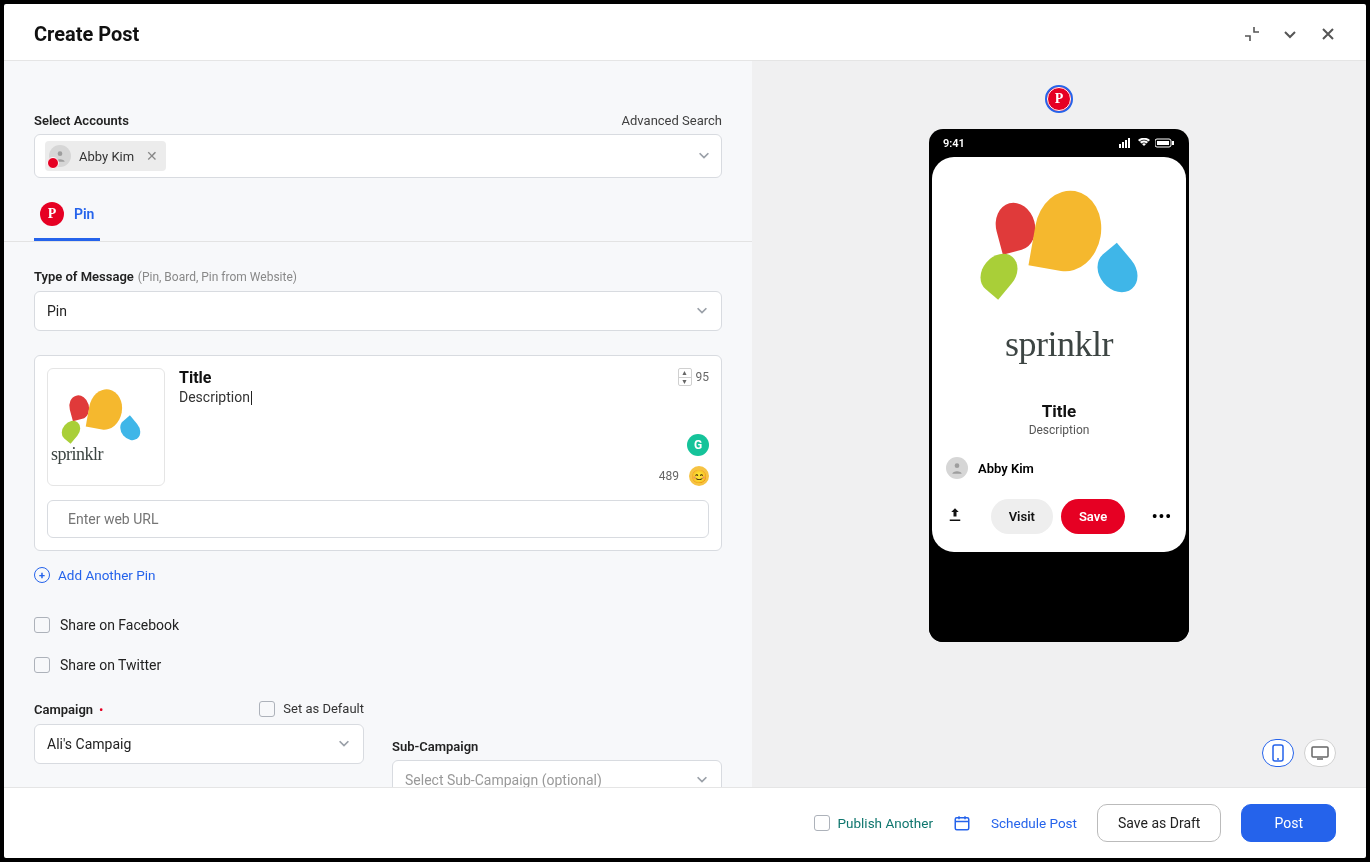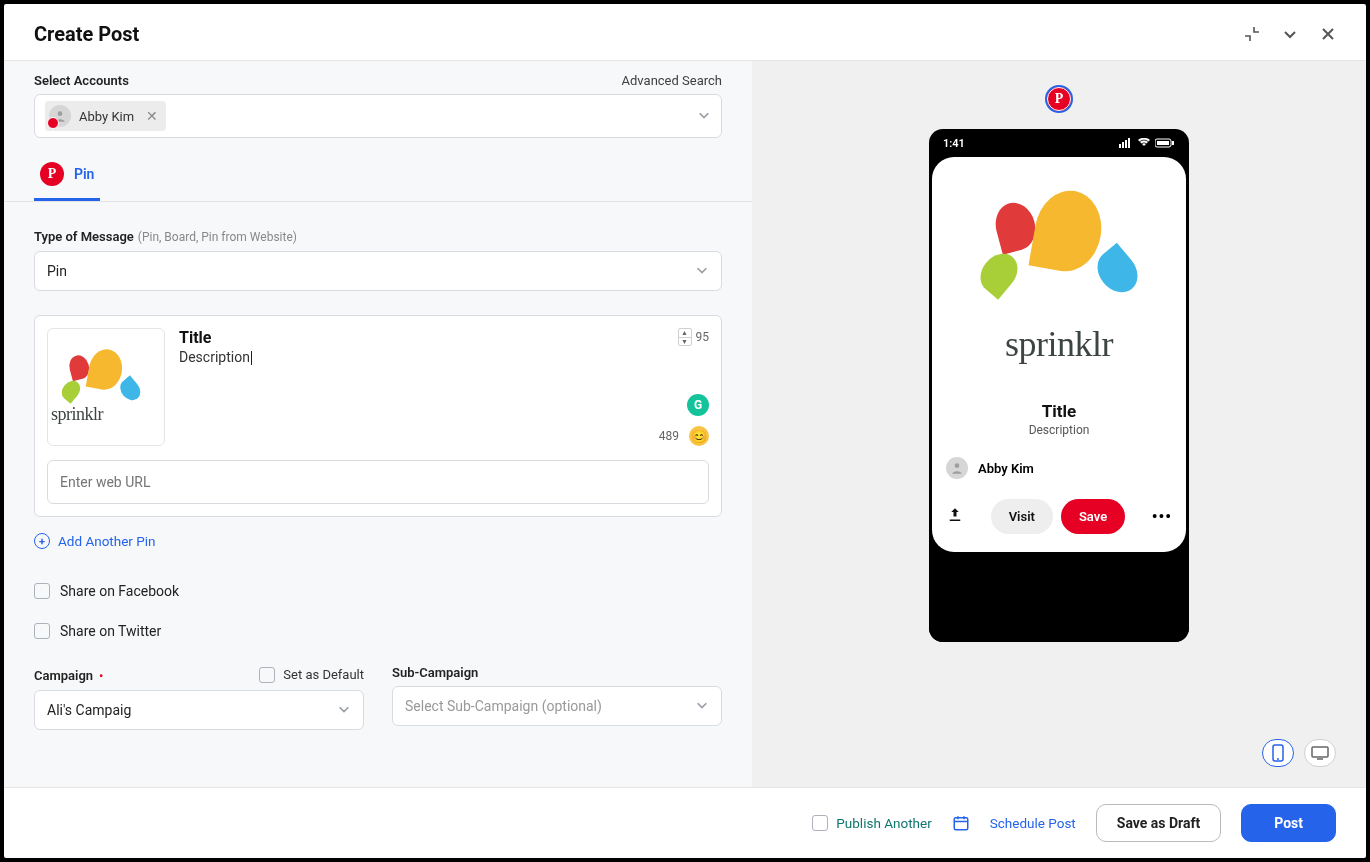--- a/index.html
+++ b/index.html
@@ -11,21 +11,21 @@
 .hdr-btn { background: none; border: none; cursor: pointer; color: #555; display: flex; align-items: center; justify-content: center; }
 
 .modal-body { flex: 1; display: flex; overflow: hidden; }
 
 .left-panel { width: 748px; background: #f7f8fa; overflow-y: scroll; overflow-x: hidden; padding: 0 0 20px 0; }
 .left-panel::-webkit-scrollbar { width: 12px; }
 .left-panel::-webkit-scrollbar-track { background: transparent; }
 .left-panel::-webkit-scrollbar-thumb { background: #bfbfbf; border-radius: 2px; }
 .form-section { padding: 12px 30px 0; }
 .row-top { display: flex; justify-content: space-between; align-items: flex-end; }
-.field-label { font-size: 13px; font-weight: 600; color: #222; }
+.field-label { font-size: 13px; font-weight: 600; color: #222; margin-top: 40px; }
 .adv-search { color: #404040; font-size: 13px; cursor: pointer; }
 
 .account-select { background: #fff; border: 1px solid #d8dbe0; border-radius: 6px; margin-top: 6px; padding: 6px 10px; display: flex; align-items: center; justify-content: space-between; min-height: 40px; }
 .account-chip { background: #ececec; border-radius: 4px; padding: 4px 8px 4px 4px; display: flex; align-items: center; gap: 8px; }
 .avatar-sm { width: 22px; height: 22px; border-radius: 50%; background: #d6d6d6; position: relative; display: flex; align-items: center; justify-content: center; }
 .avatar-sm::after { content: ""; position: absolute; bottom: -2px; left: -2px; width: 10px; height: 10px; border-radius: 50%; background: #e60023; border: 1.5px solid #fff; }
 .avatar-sm svg { width: 14px; height: 14px; fill: #9e9e9e; }
 .chip-name { font-size: 13px; color: #333; }
 .chip-x { color: #888; cursor: pointer; font-size: 14px; margin-left: 4px; }
 .chev { color: #9aa0a8; }
@@ -51,21 +51,21 @@
 .title-count-wrap { position: absolute; top: 0; right: 0; display: flex; align-items: center; gap: 4px; }
 .stepper { width: 14px; height: 18px; border: 1px solid #d0d0d0; border-radius: 2px; display: flex; flex-direction: column; }
 .stepper div { flex: 1; display: flex; align-items: center; justify-content: center; font-size: 7px; color: #666; }
 .stepper div:first-child { border-bottom: 1px solid #d0d0d0; }
 .count-num { font-size: 12px; color: #666; }
 .icons-br { position: absolute; bottom: 0; right: 0; display: flex; flex-direction: column; align-items: flex-end; gap: 10px; }
 .gram { width: 22px; height: 22px; border-radius: 50%; background: #15c39a; color: #fff; display: flex; align-items: center; justify-content: center; font-size: 12px; font-weight: 700; }
 .emoji-row { display: flex; align-items: center; gap: 10px; }
 .emoji { width: 20px; height: 20px; border-radius: 50%; background: #f6c343; display: flex; align-items: center; justify-content: center; font-size: 13px; }
 
-.url-input { margin-top: 14px; border: 1px solid #d8dbe0; border-radius: 6px; height: 44px; padding: 0 12px; font-size: 14px; color: #999; display: flex; align-items: center; width: 100%; background: #fff; }
+.url-input { margin-top: 14px; border: 1px solid #d8dbe0; border-radius: 6px; height: 38px; padding: 0 20px; font-size: 14px; color: #999; display: flex; align-items: center; width: 100%; background: #fff; }
 
 .add-pin { display: flex; align-items: center; gap: 8px; color: #2563eb; font-size: 13.5px; padding: 16px 30px 8px; cursor: pointer; }
 .add-pin-icon { width: 16px; height: 16px; border: 1.5px solid #2563eb; border-radius: 50%; display: flex; align-items: center; justify-content: center; font-size: 11px; font-weight: 700; }
 
 .check-row { display: flex; align-items: center; gap: 10px; padding: 12px 30px; }
 .checkbox { width: 16px; height: 16px; border: 1.5px solid #adb2ba; border-radius: 3px; cursor: pointer; flex-shrink: 0; }
 .check-label { font-size: 14px; color: #222; }
 
 .two-col { display: flex; gap: 28px; padding: 14px 30px 0; }
 .col { flex: 1; }
@@ -94,21 +94,21 @@
 .phone-bottom { height: 90px; background: #000; }
 
 .device-toggle { position: absolute; bottom: 20px; right: 30px; display: flex; gap: 10px; align-items: center; }
 .dt-btn { width: 32px; height: 28px; border-radius: 16px; border: 1.5px solid #d0d0d0; background: #fff; display: flex; align-items: center; justify-content: center; cursor: pointer; color: #666; }
 .dt-btn.active { border-color: #2563eb; color: #2563eb; }
 
 .modal-footer { border-top: 1px solid #e5e5e5; padding: 16px 30px; display: flex; align-items: center; justify-content: flex-end; gap: 20px; }
 .footer-check { display: flex; align-items: center; gap: 8px; }
 .footer-check span { font-size: 13.5px; color: #0f766e; }
 .sched { display: flex; align-items: center; gap: 20px; color: #2563eb; font-size: 13.5px; cursor: pointer; }
-.btn { border-radius: 10px; padding: 10px 20px; font-size: 14px; font-weight: 700; cursor: pointer; }
+.btn { border-radius: 10px; padding: 10px 20px; font-size: 14px; font-weight: 400; cursor: pointer; }
 .btn-outline { background: #fff; border: 1.5px solid #bbb; color: #222; }
 .btn-primary { background: #2563eb; border: 1.5px solid #2563eb; color: #fff; padding: 10px 32px; }
 
 .sprinklr-logo { position: relative; }
 .droplets { position: relative; width: 120px; height: 74px; }
 .drop { position: absolute; border-radius: 50% 50% 50% 0; }
 .d1 { width: 26px; height: 32px; background: #e03a3a; top: 8px; left: 18px; transform: rotate(-15deg); border-radius: 60% 60% 60% 0; }
 .d2 { width: 44px; height: 54px; background: #f5b82e; top: 0; left: 44px; transform: rotate(10deg); border-radius: 60% 60% 60% 0; }
 .d3 { width: 28px; height: 22px; background: #a9cf38; top: 44px; left: 6px; transform: rotate(-50deg); border-radius: 60% 60% 60% 0; }
 .d4 { width: 30px; height: 24px; background: #3fb6e8; top: 42px; left: 84px; transform: rotate(50deg); border-radius: 0 60% 60% 60%; }
@@ -276,21 +276,21 @@
         </div>
       </div>
 
     </div>
 
     <div class="right-panel">
       <div class="platform-badge">P</div>
 
       <div class="phone">
         <div class="status-bar">
-          <span>1:41</span>
+          <span>9:41</span>
           <span class="sb-right">
             <svg width="14" height="10" viewBox="0 0 14 10" fill="#fff">
                 <rect x="0" y="6" width="2" height="4"></rect>
                 <rect x="3" y="4" width="2" height="6"></rect>
                 <rect x="6" y="2" width="2" height="8"></rect>
                 <rect x="9" y="0" width="2" height="10"></rect>
               </svg>
             <svg width="14" height="10" viewBox="0 0 14 10" fill="#fff">
                 <path d="M7 8 L9 6 C8 5 6 5 5 6 Z M3 4 C5 2 9 2 11 4 L9.5 5.5 C8 4 6 4 4.5 5.5 Z M1 2 C4 -1 10 -1 13 2 L11.5 3.5 C9 1 5 1 2.5 3.5 Z"></path>
               </svg>

